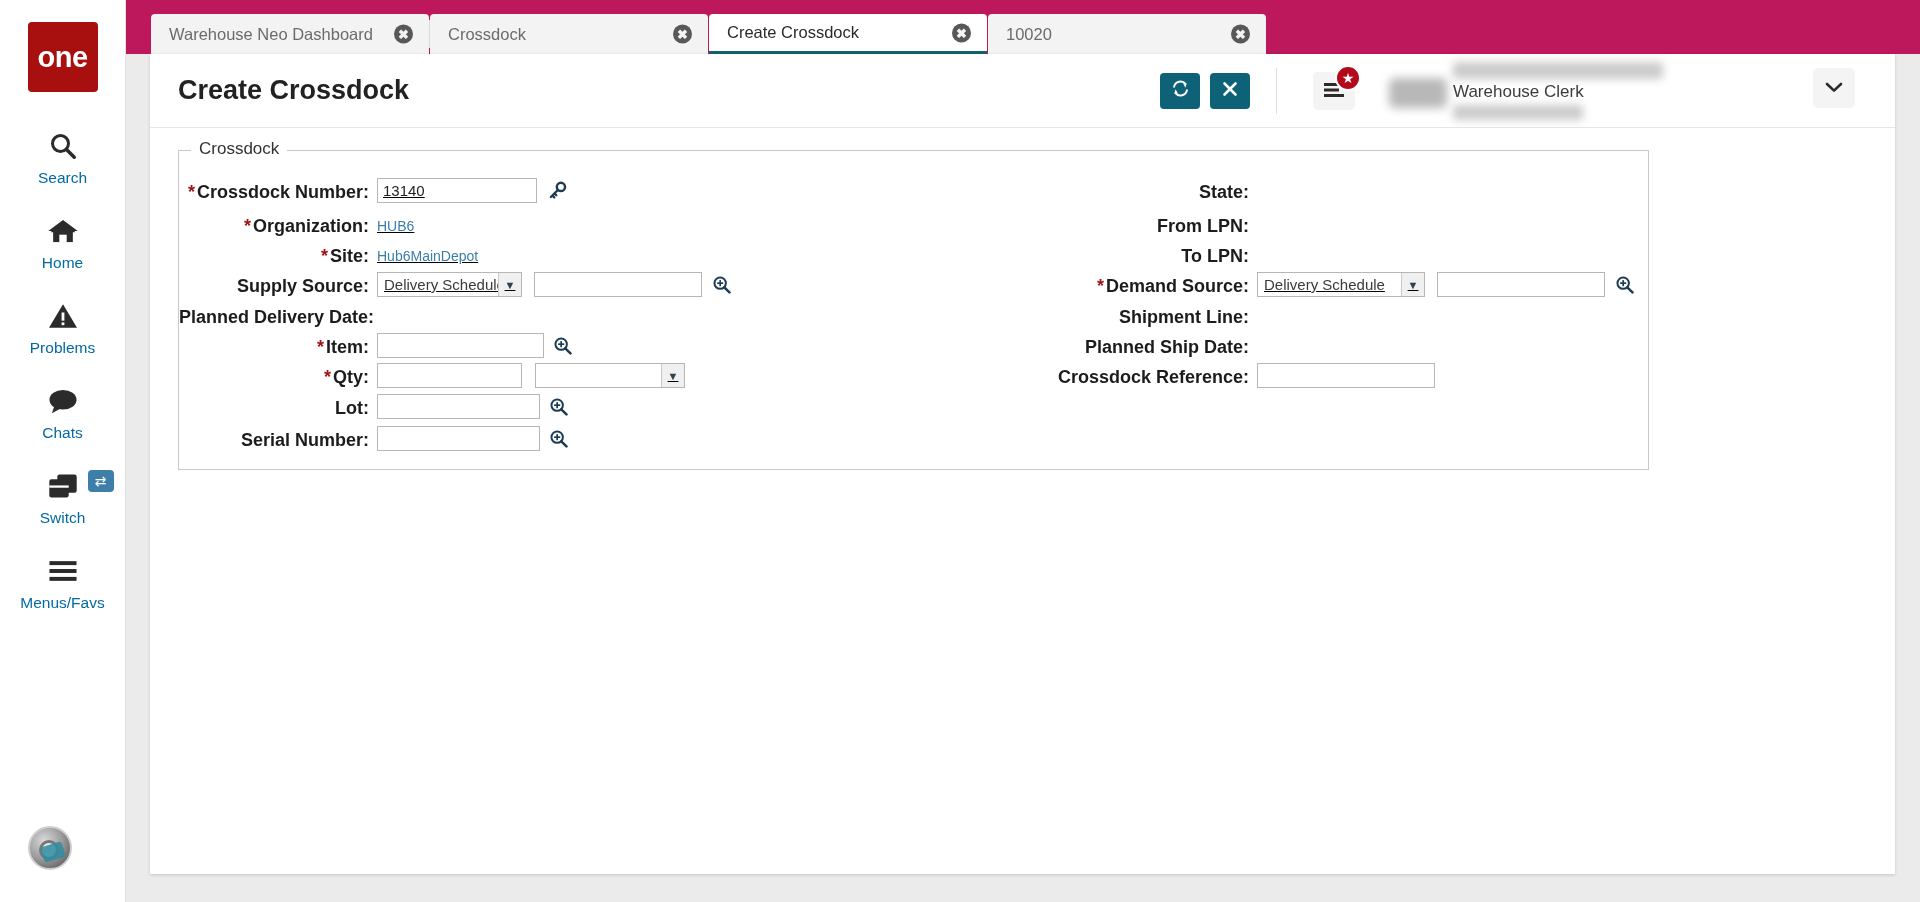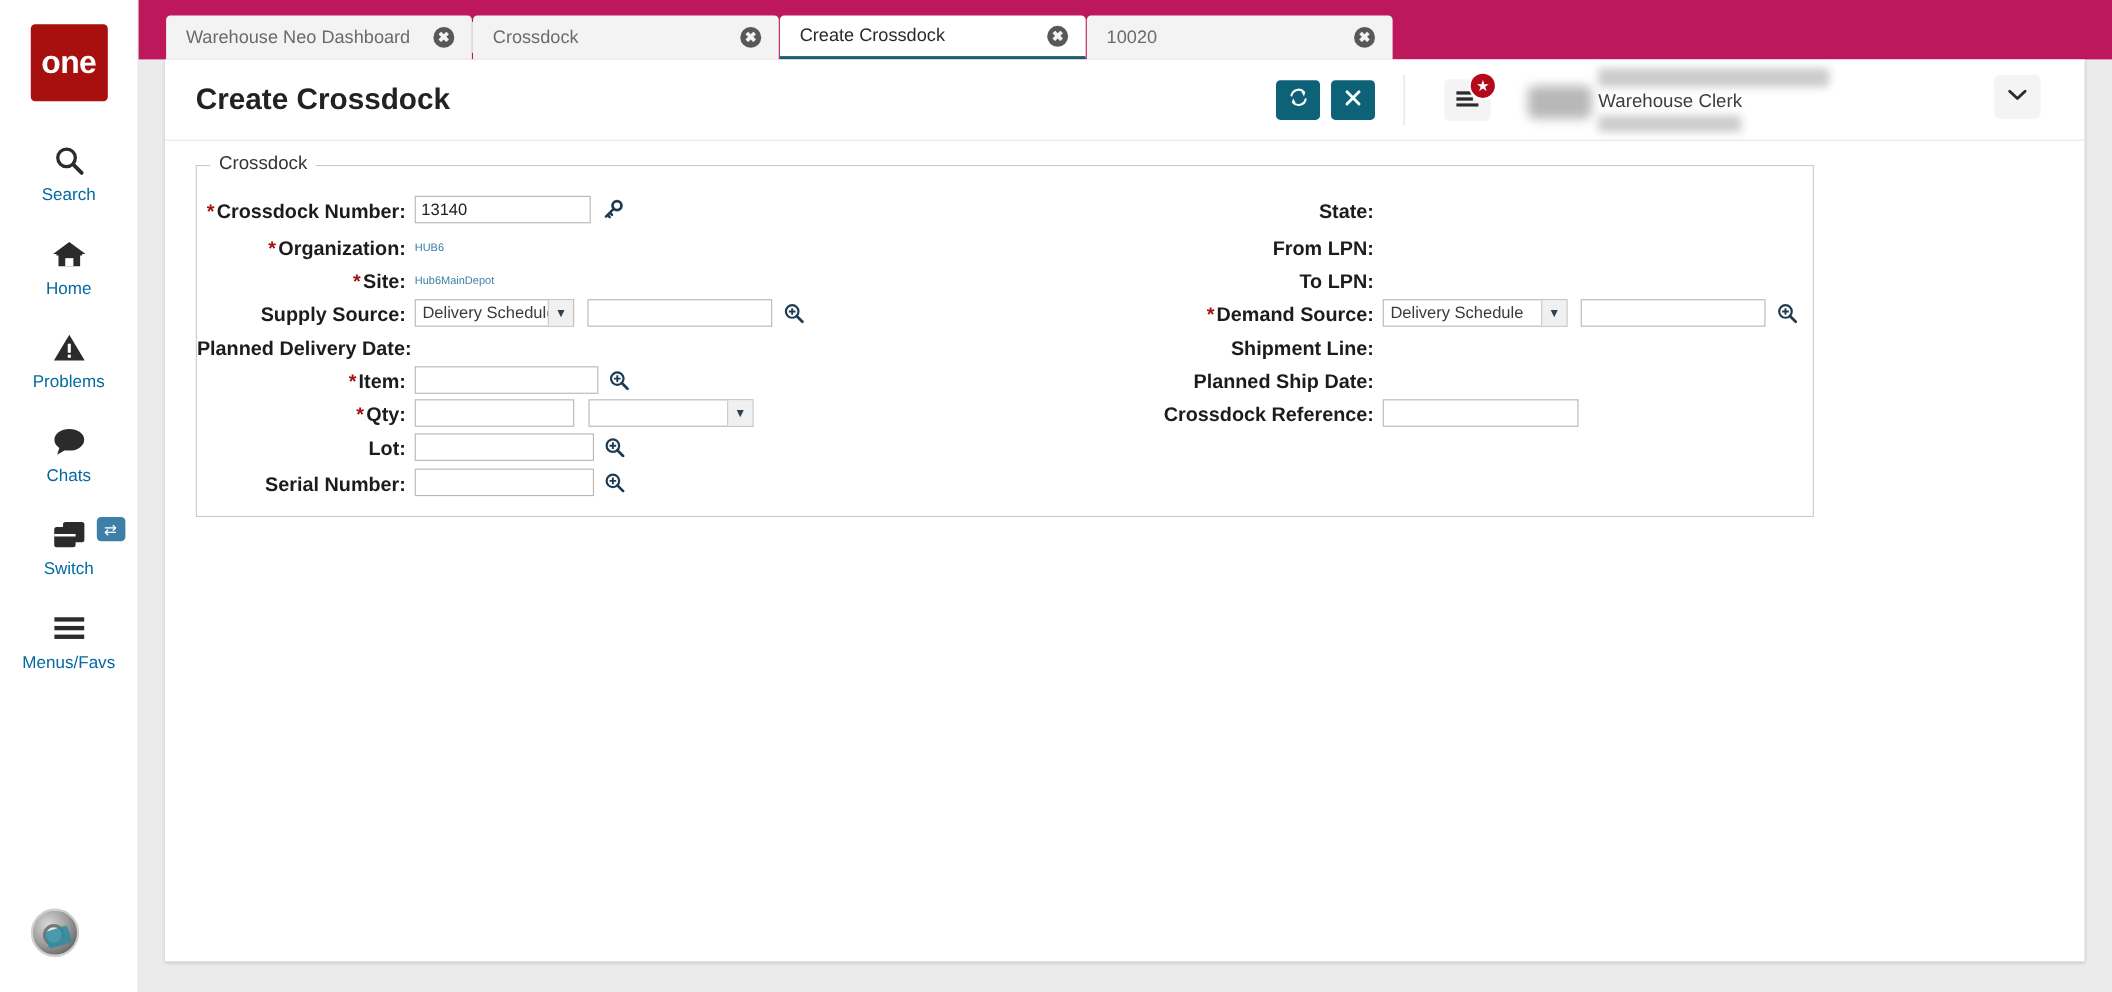--- a/index.html
+++ b/index.html
@@ -161,42 +161,42 @@
   #col-left { left: 0; width: 720px; }
   #col-right { left: 745px; width: 720px; }
 
   .frow { position: relative; height: 30px; margin-bottom: 0; }
   .flabel {
     position: absolute; right: 0; top: 0; width: 100%;
     text-align: right; font-size: 18px; font-weight: bold; color: #1c1c1c;
     line-height: 22px; white-space: nowrap;
   }
   .req { color: #a01414; font-weight: bold; margin-right: 2px; }
-  .fctl { position: absolute; top: -3px; display: flex; align-items: center; gap: 0; }
+  .fctl { position: absolute; top: -3px; display: flex; align-items: center; gap: 0; text-decoration: underline; }
 
   input.txt {
     height: 25px; border: 1px solid #b6b6b6; background: #fff;
     font-size: 15px; color: #222; padding: 0 5px;
     font-family: "Liberation Sans", sans-serif; outline: none;
   }
   .selbox {
     height: 25px; border: 1px solid #b6b6b6; background: #fff;
     display: flex; align-items: center; position: relative;
   }
   .selbox .sel-text {
     flex: 1; padding-left: 6px; font-size: 15px; color: #3a3a3a;
     white-space: nowrap; overflow: hidden;
   }
   .selbox .sel-arrow {
     width: 23px; height: 23px; background: #f0f0f0;
     border-left: 1px solid #c9c9c9;
     display: flex; align-items: center; justify-content: center;
     font-size: 11px; color: #30404d;
   }
-  .linkval { font-size: 10px; color: #3a7fa8; line-height: 22px; }
+  .linkval { font-size: 14px; color: #3a7fa8; line-height: 22px; }
 
   .icon-btn { cursor: pointer; display:flex; align-items:center; justify-content:center; }
 
   
   #card-footer {
     position: absolute; left: 0; bottom: 0; width: 100%; height: 62px;
     border-top: 1px solid #e6e6e6;
     display: flex; align-items: center; justify-content: flex-end;
     padding-right: 26px;
   }

